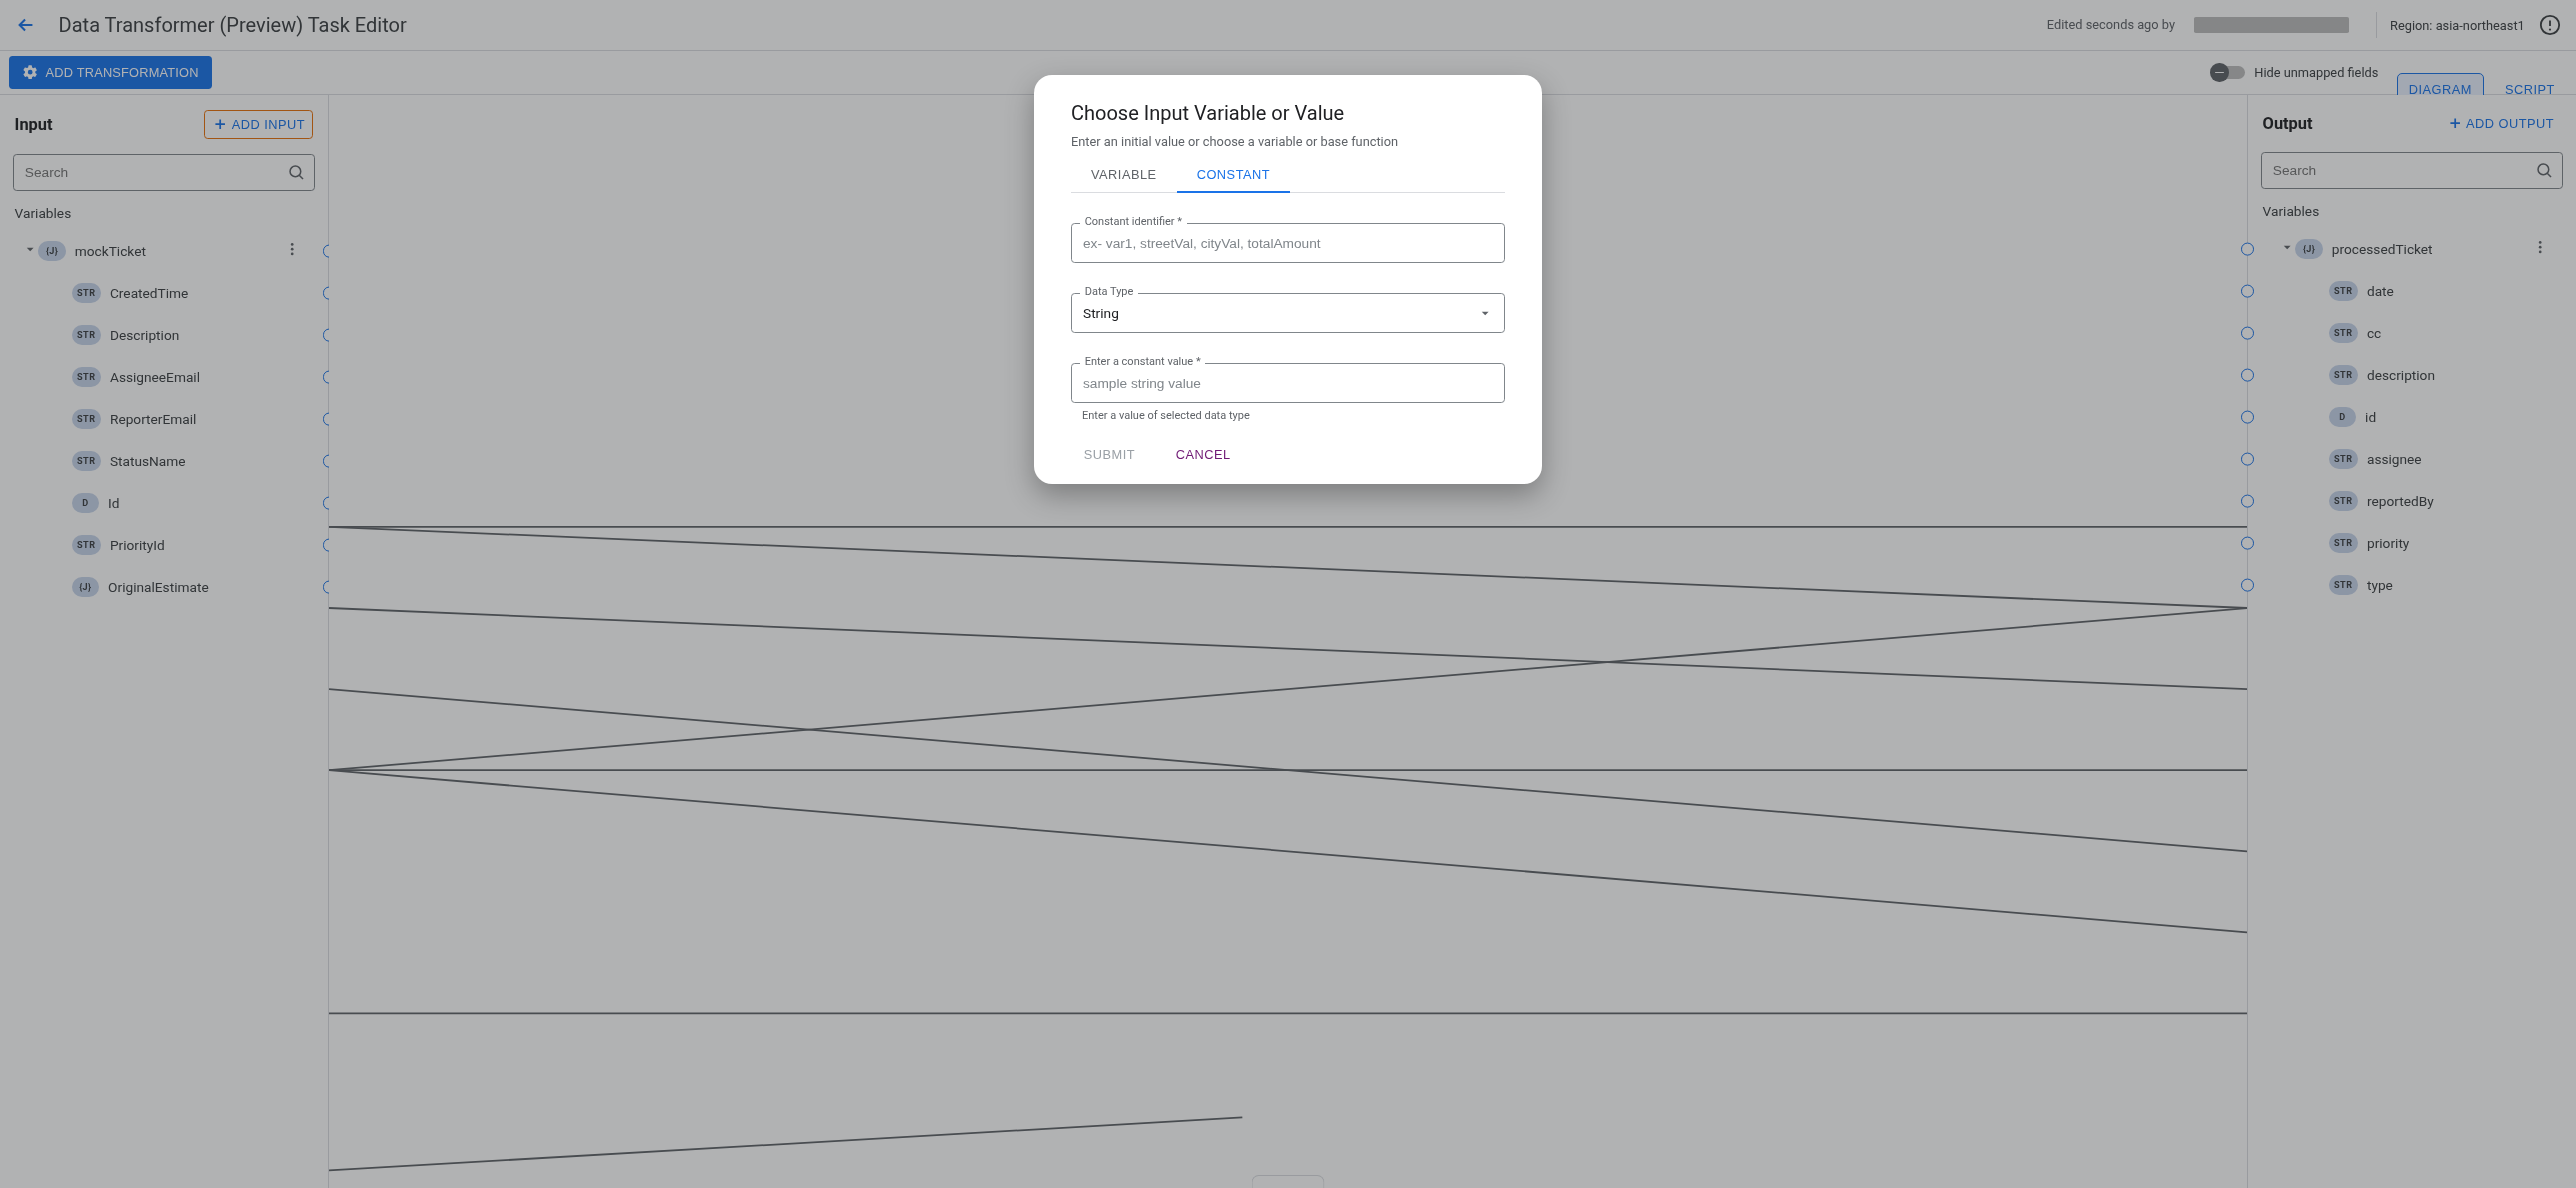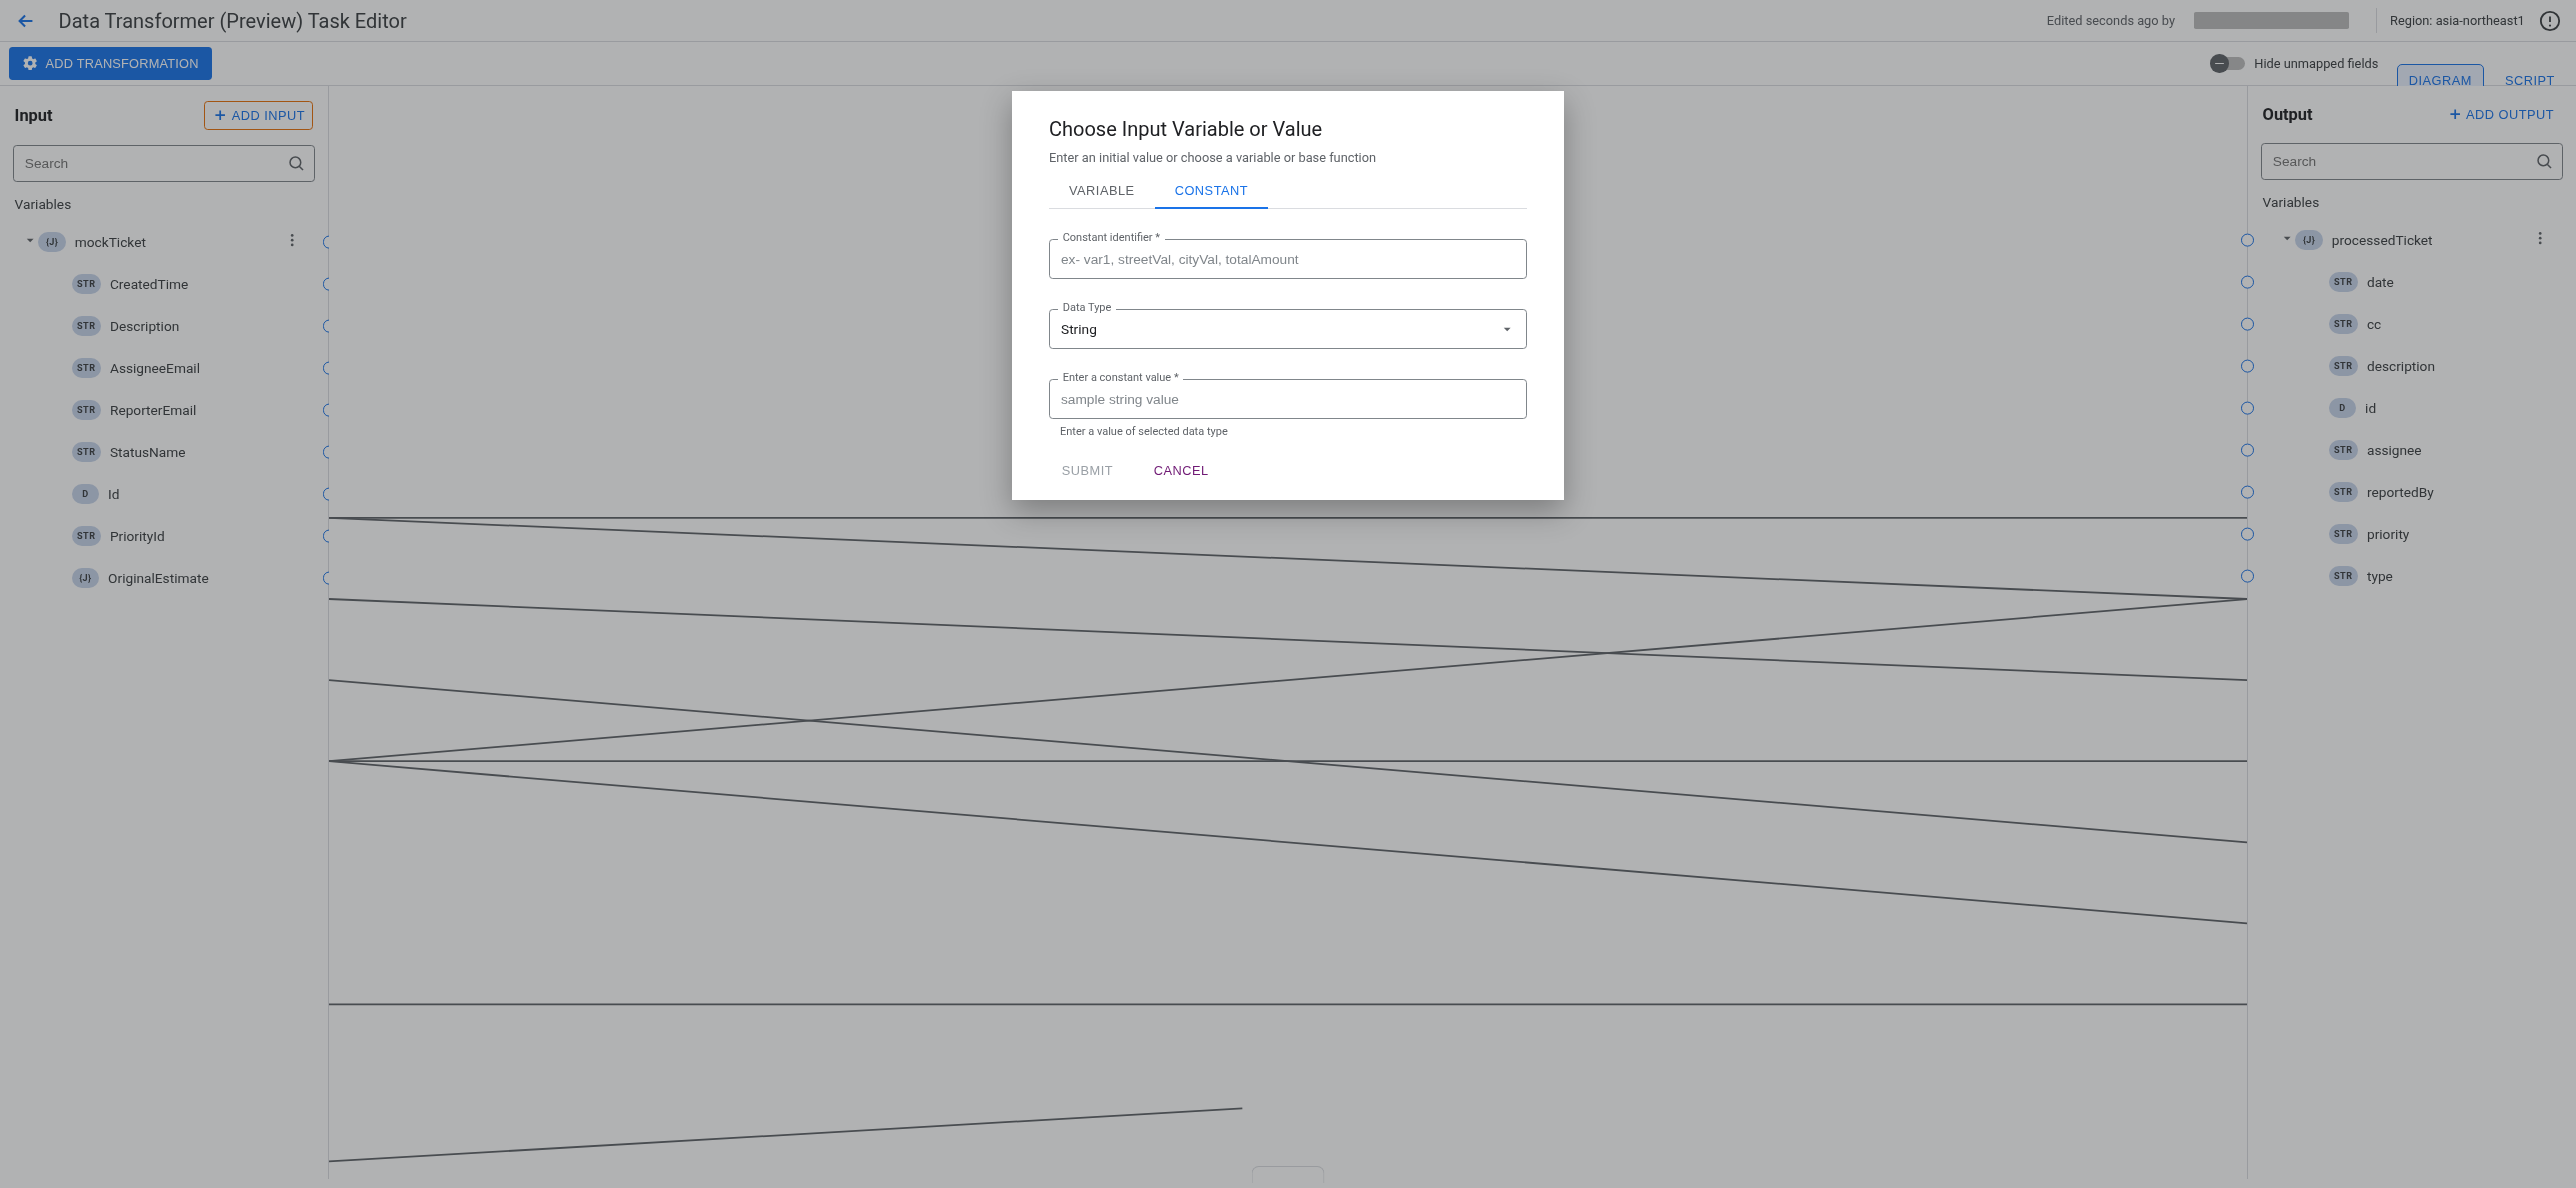--- a/index.html
+++ b/index.html
@@ -10,21 +10,21 @@
   .scrim {
     position: absolute; inset: 0;
     background: rgba(32,33,36,0.35);
     z-index: 50;
     pointer-events: none;
   }
 
   
   .topbar {
     display: flex; align-items: center;
-    height: 42px; padding: 0 14.6px;
+    height: 51px; padding: 0 14.6px;
     border-bottom: 0.9px solid #dadce0;
   }
   .back-arrow { width: 22px; height: 22px; color: #1a73e8; margin-right: 22px; cursor: pointer; }
   .title { font-size: 20px; color: #3c4043; font-weight: 400; flex: 0 0 auto; }
   .topbar .spacer { flex: 1; }
   .edited-by { font-size: 12.8px; color: #5f6368; display: flex; align-items: center; gap: 19px; margin-right: 14.6px; }
   .redact { width: 155px; height: 16.4px; background: #bcbcbc; border-radius: 1.8px; }
   .vsep { width: 0.9px; height: 25.6px; background: #dadce0; margin: 0 12.8px; }
   .region { font-size: 12.8px; color: #3c4043; }
   .help-icon { width: 22px; height: 22px; margin-left: 14.6px; color: #3c4043; cursor: pointer; }
@@ -121,23 +121,23 @@
     position: absolute; width: 12.8px; height: 12.8px;
     border: 1.8px solid #1a73e8; border-radius: 50%; background: #fff;
   }
   .panel.left .port { right: -7.3px; top: 50%; transform: translateY(-50%); }
   .panel.right .port { left: -7.3px; top: 50%; transform: translateY(-50%); }
   .panel.left { position: relative; }
 
   
   .modal {
     position: absolute; z-index: 100;
-    left: 50%; top: 91px; transform: translateX(-50%);
-    width: 552px; background: #fff;
-    border-radius: 0;
+    left: 50%; top: 75px; transform: translateX(-50%);
+    width: 508px; background: #fff;
+    border-radius: 18px;
     box-shadow: 0 11px 29px rgba(0,0,0,.3);
     padding: 25.6px 0 16.4px;
   }
   .modal-inner { padding: 0 37px; }
   .modal h3 { font-size: 20px; font-weight: 400; color: #202124; margin-bottom: 9.1px; }
   .modal .sub { font-size: 12.8px; color: #5f6368; margin-bottom: 9.1px; }
   .tabs { display: flex; border-bottom: 0.9px solid #dadce0; }
   .tabs button {
     padding: 9.1px 20px; border: none; background: none;
     font-size: 12.8px; font-weight: 500; letter-spacing: 0.5px;

